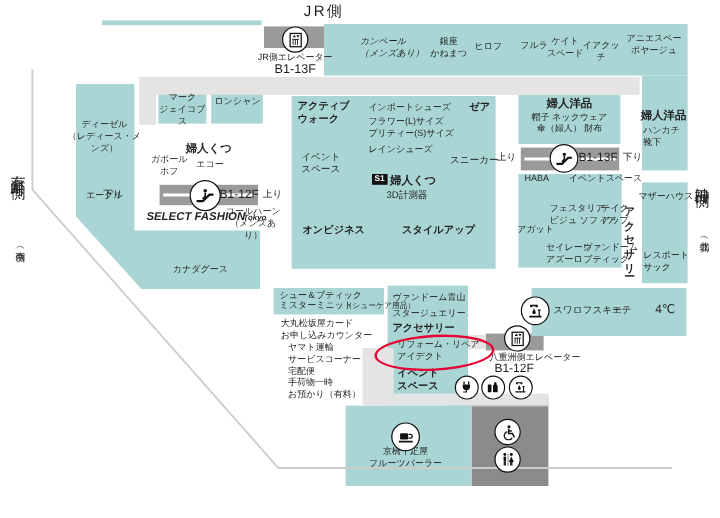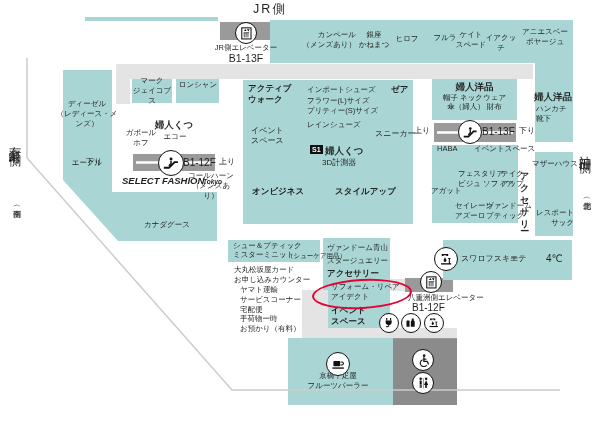--- a/index.html
+++ b/index.html
@@ -67,21 +67,21 @@
     <path d="M136 162.5 H212" stroke="#ffffff" stroke-width="2.5"></path>
     <path d="M437 132.5 H513" stroke="#ffffff" stroke-width="2.5"></path>
   </svg>
   <div class="dir dir-jr">JR側</div>
   <div class="vdir dir-yurakucho">有楽町側</div>
   <div class="vdir-sub dir-yurakucho-sub">（南側）</div>
   <div class="vdir dir-kanda">神田側</div>
   <div class="vdir-sub dir-kanda-sub">（北側）</div>
 <div class="lb t7" style="left: 205px; top: 43px; width: 82px; text-align: center;">JR側エレベーター</div>
     <div class="lb t11" style="left: 205px; top: 52px; width: 82px; text-align: center;">B1-13F</div>
-    <div class="lb t7" style="left: 300px; top: 30px; width: 56px; text-align: right;">カンペール
+    <div class="lb t7" style="left: 300px; top: 30px; width: 56px; text-align: left; font-style: italic;">カンペール
 （メンズあり）</div>
     <div class="lb t7" style="left: 351px; top: 30px; width: 46px; text-align: center;">銀座
 かねまつ</div>
     <div class="lb t7" style="left: 389px; top: 34px; width: 36px; text-align: center;">ヒロフ</div>
     <div class="lb t7" style="left: 427px; top: 33px; width: 36px; text-align: center;">フルラ</div>
     <div class="lb t7" style="left: 451px; top: 30px; width: 40px; text-align: center;">ケイト
 スペード</div>
     <div class="lb t7" style="left: 483px; top: 33px; width: 36px; text-align: center;">イアクッチ</div>
     <div class="lb t7" style="left: 522px; top: 27px; width: 46px; text-align: center;">アニエスベー
 ボヤージュ</div>
@@ -133,21 +133,21 @@
     <div class="lb t7" style="left: 431px; top: 186px;">アガット</div>
     <div class="lb t7" style="left: 455px; top: 201px;">セイレーン
 アズーロ</div>
     <div class="lb t7" style="left: 486px; top: 201px;">ヴァンドーム
 ブティック</div>
     <div class="lb vert9b" style="left: 518px; top: 166px;">アクセサリー</div>
     <div class="lb t9b" style="left: 531px; top: 91px; width: 44px; text-align: center;">婦人洋品</div>
     <div class="lb t7" style="left: 536px; top: 104px;">ハンカチ
 靴下</div>
     <div class="lb t7" style="left: 532px; top: 159px;">マザーハウス</div>
-    <div class="lb t7" style="left: 536px; top: 208px; text-align: right;">レスポート
+    <div class="lb t7" style="left: 536px; top: 208px;">レスポート
 サック</div>
     <div class="lb t8" style="left: 461px; top: 254px;">スワロフスキー</div>
     <div class="lb t8" style="left: 510px; top: 254px;">エテ</div>
     <div class="lb t10" style="left: 546px; top: 252px;">4℃</div>
     <div class="lb t7" style="left: 233px; top: 241px;">シュー＆ブティック</div>
     <div class="lb t7" style="left: 233px; top: 250px;">ミスターミニット</div>
     <div class="lb t6" style="left: 287px; top: 252px;">（シューケア用品）</div>
     <div class="lb t7" style="left: 234px; top: 265px;">大丸松坂屋カード
 お申し込みカウンター</div>
     <div class="lb t7" style="left: 240px; top: 285px;">ヤマト運輸

